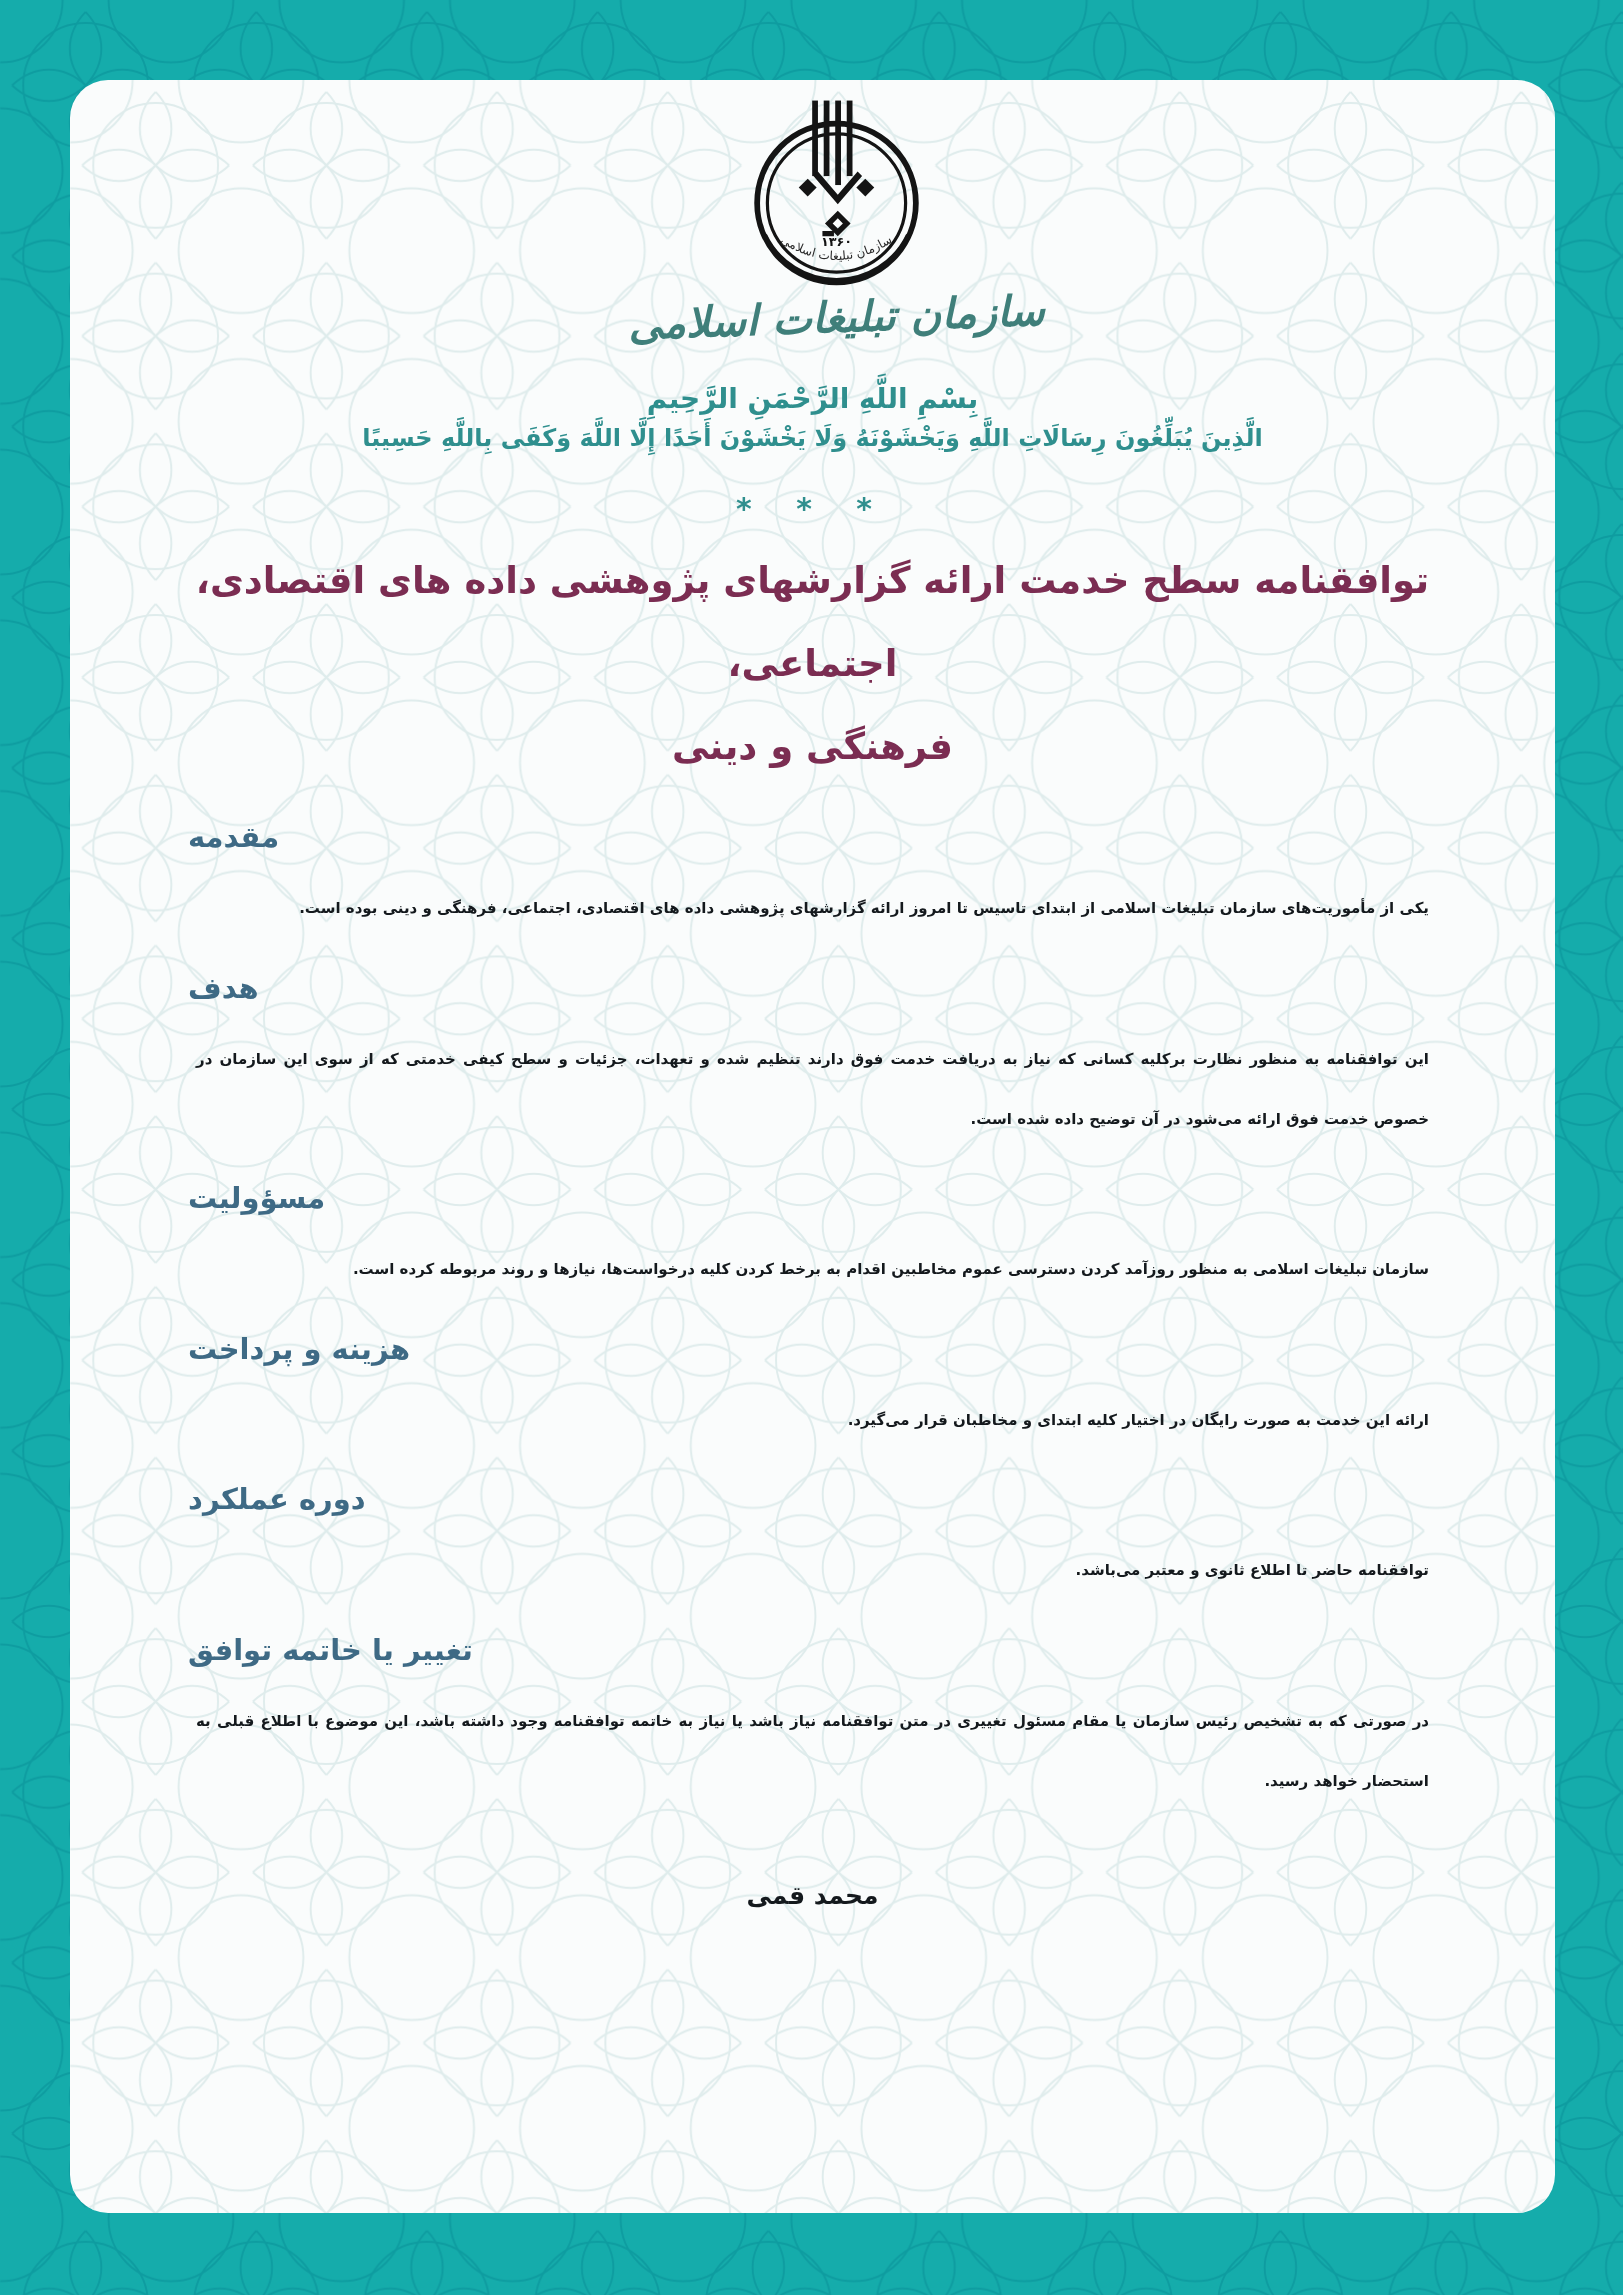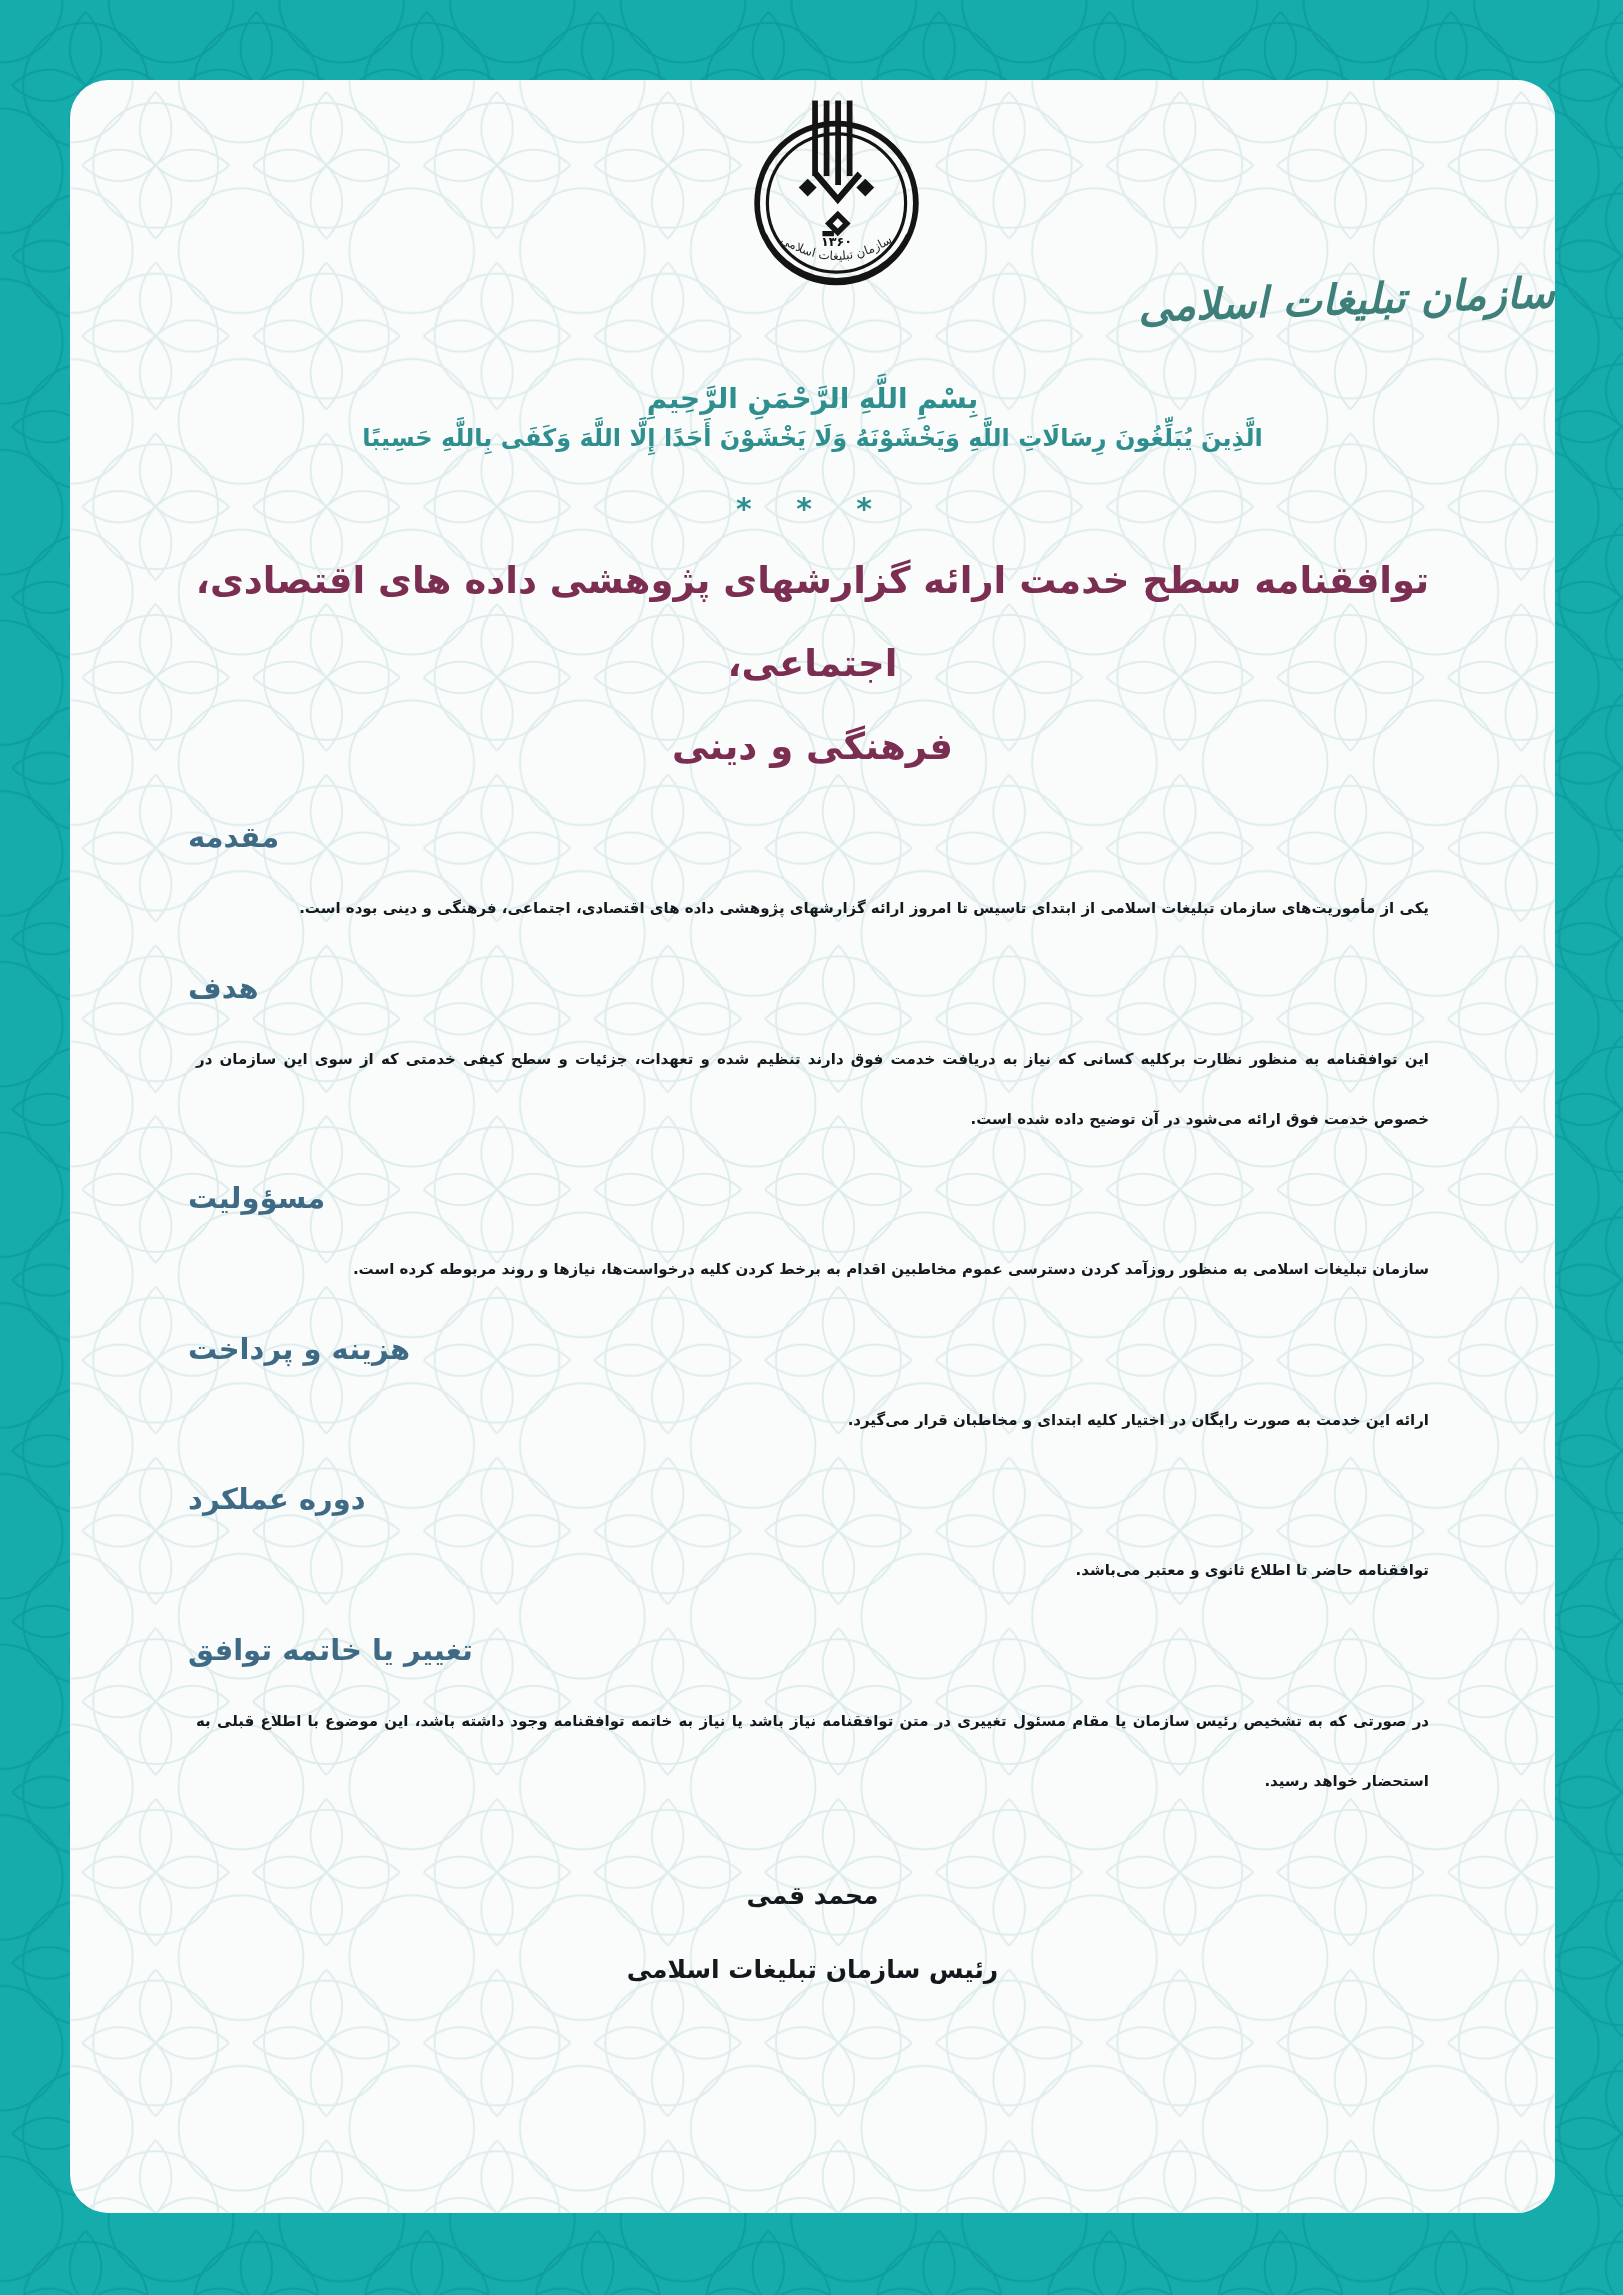--- a/index.html
+++ b/index.html
@@ -3,21 +3,21 @@
 <meta charset="utf-8">
 <style>
   html,body{margin:0;padding:0;background:#15ACAB;}
   .page{position:relative;width:1624px;height:2295px;background:#15ACAB;overflow:hidden;
         font-family:"DejaVu Sans",sans-serif;}
   .bg-pattern{position:absolute;left:0;top:0;width:1624px;height:2295px;display:block;}
   .card{position:absolute;left:70px;top:80px;width:1485px;height:2133px;
         background:#FAFCFC;border-radius:38px;overflow:hidden;}
   .card-pattern{position:absolute;left:0;top:0;width:100%;height:100%;display:block;}
   .content{position:relative;width:100%;height:100%;direction:rtl;}
-  .logo-block{padding-left:48px;}
+  .logo-block{text-align:center;padding-left:48px;}
   .emblem{display:block;margin:18.4px auto 0;}
   .logo-script{margin:1.3px auto 0;font-size:42px;font-weight:bold;color:#3F7F7A;
         font-style:italic;transform:rotate(-2deg);letter-spacing:1.3px;line-height:51px;}
   .bismillah{margin:39px 0 0;text-align:center;font-size:28px;line-height:34px;
         color:#2F8F8E;font-weight:bold;}
   .verse{margin:3.9px 0 0;text-align:center;font-size:24px;line-height:37px;
         color:#2F8F8E;font-weight:bold;}
   .ornament{margin:35px 0 0;text-align:center;font-size:30px;line-height:34px;
         color:#2F8F8E;font-weight:bold;letter-spacing:17px;}
   .title{margin:13px 118px 0;text-align:center;color:#7B2D52;font-size:37px;
@@ -130,18 +130,17 @@
 
         <h2>دوره عملکرد</h2>
         <p>توافقنامه حاضر تا اطلاع ثانوی و معتبر می‌باشد.</p>
 
         <h2>تغییر یا خاتمه توافق</h2>
         <p>در صورتی که به تشخیص رئیس سازمان یا مقام مسئول تغییری در متن توافقنامه نیاز باشد یا نیاز به خاتمه توافقنامه وجود داشته باشد، این موضوع با اطلاع قبلی به استحضار خواهد رسید.</p>
 
       </div>
 
       <div class="sig-name">محمد قمی</div>
-      <div class="sig-role">رئیس سازمان تبلیغات اسلامی</div>
 
     </div>
   </div>
 </div>
 
 
 </body></html>

